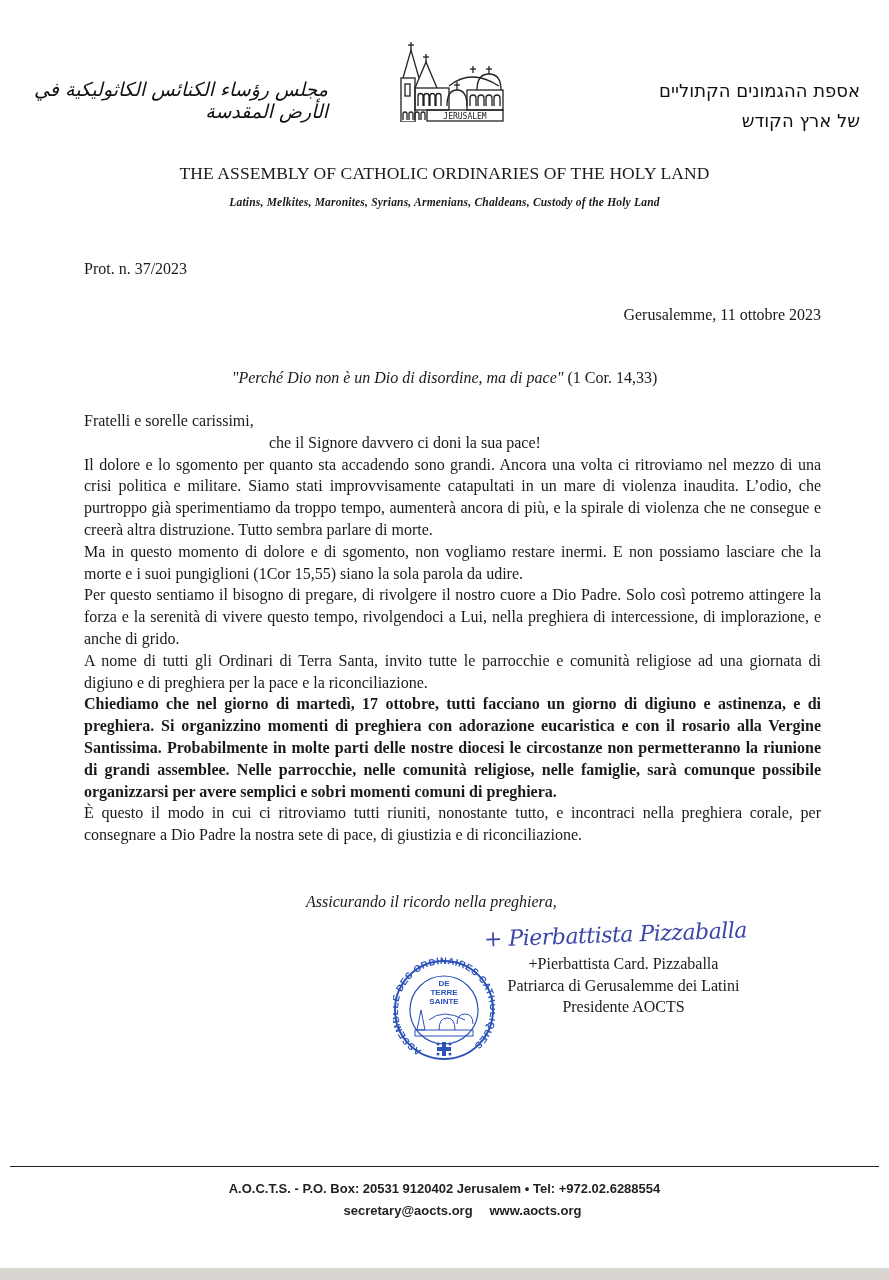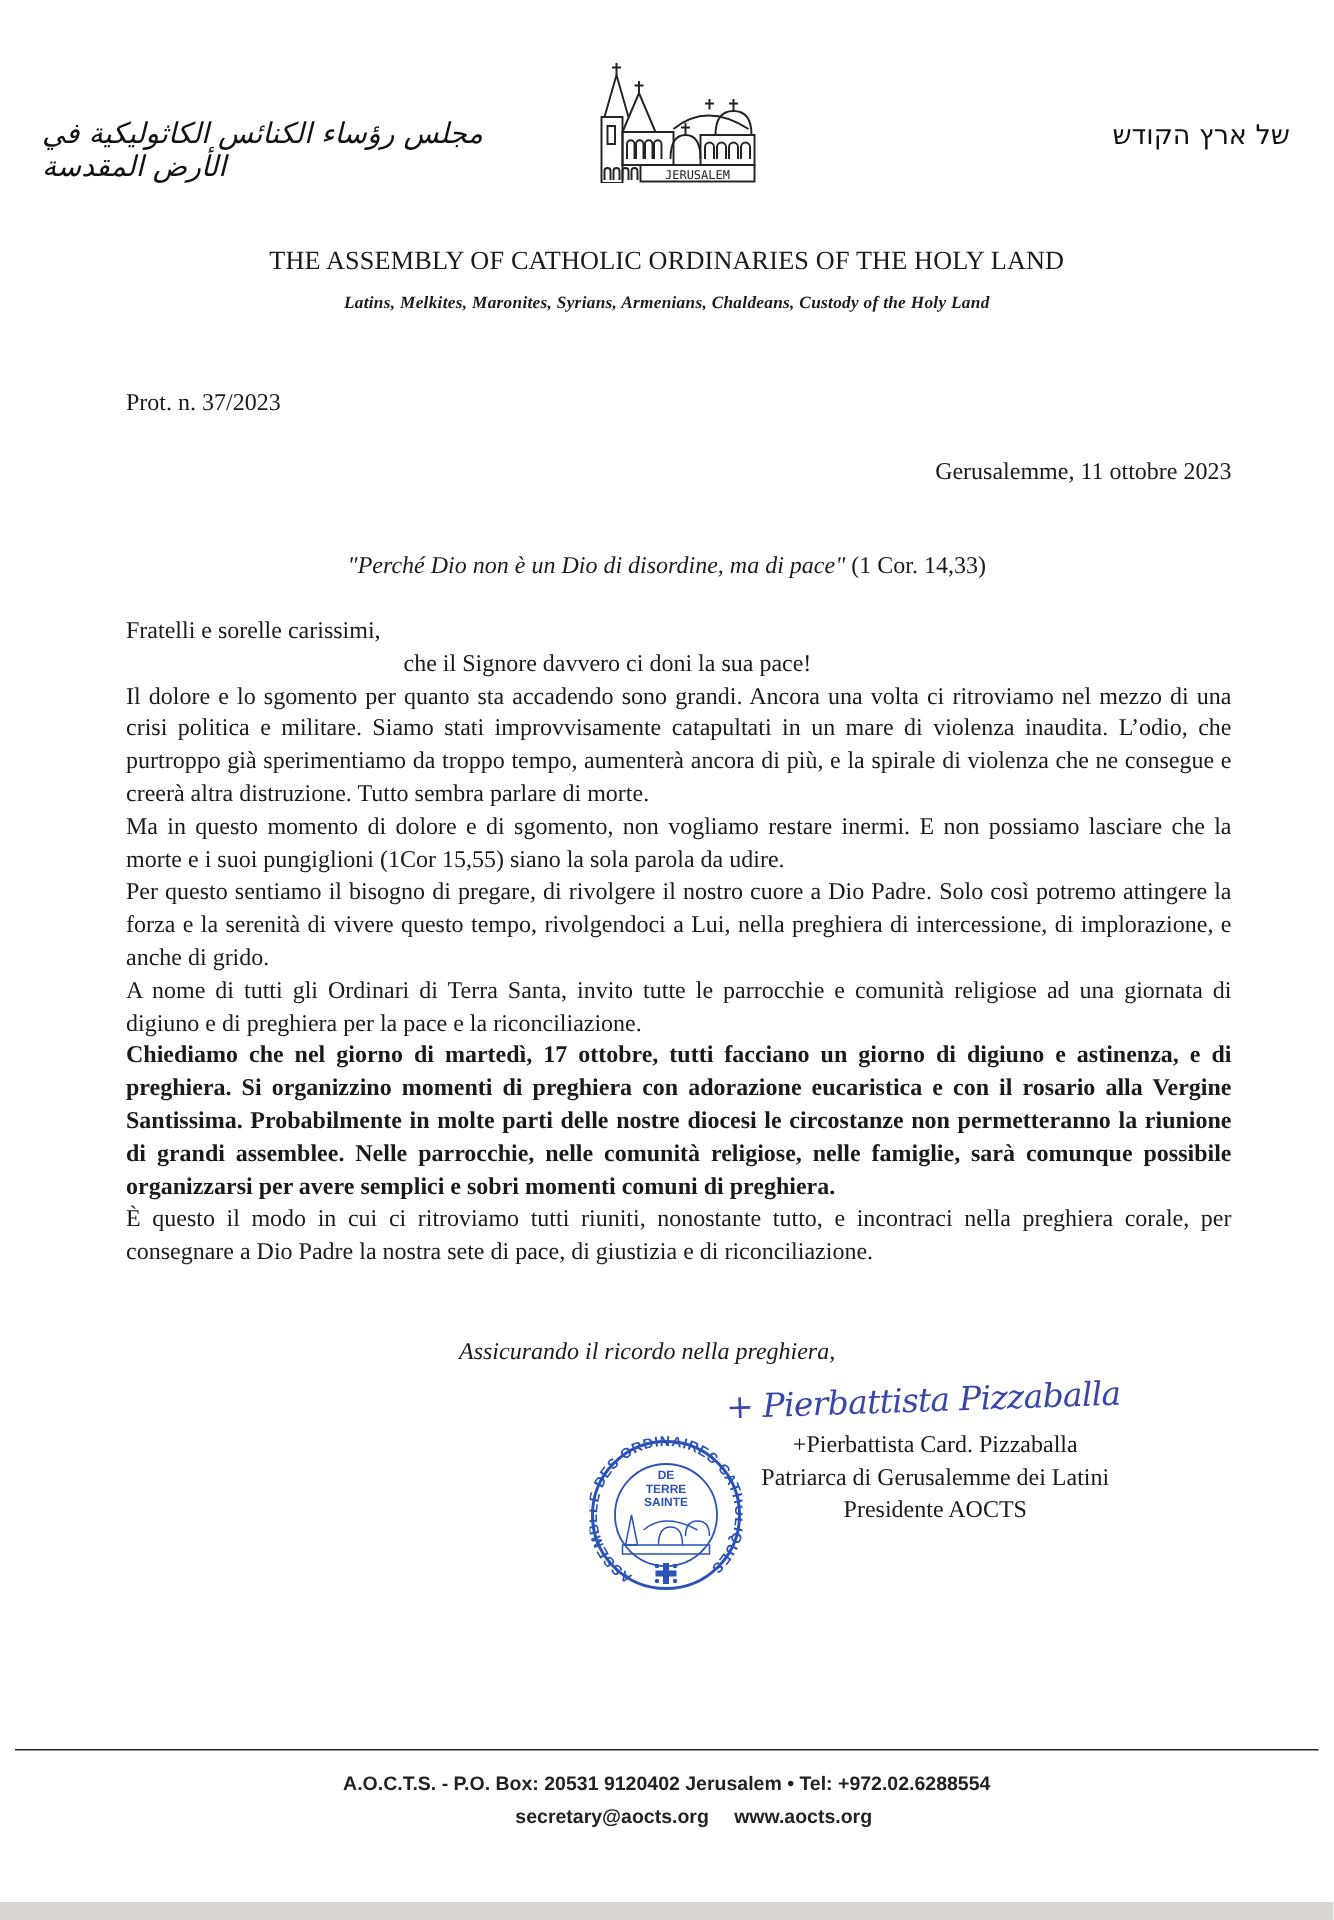--- a/index.html
+++ b/index.html
@@ -3,21 +3,21 @@
 <meta charset="utf-8">
 <style>
   html, body { margin: 0; padding: 0; }
   body {
     width: 889px; height: 1280px; background: #ffffff; position: relative; overflow: hidden;
     font-family: "Liberation Serif", serif; color: #1a1a1a;
   }
   .abs { position: absolute; }
   
   .arabic {
-    left: 28px; top: 78px; width: 300px; text-align: left;
+    left: 28px; top: 78px; width: 300px; text-align: right;
     font-family: "DejaVu Sans", sans-serif; font-size: 19px; font-style: italic;
     direction: rtl; letter-spacing: -1px; color: #111;
   }
   .hebrew {
     left: 560px; top: 76px; width: 300px;
     font-family: "DejaVu Sans", sans-serif; font-size: 18px; color: #111;
     direction: rtl; text-align: right; line-height: 30px;
   }
   .logo { left: 393px; top: 40px; width: 118px; height: 82px; }
   .assembly-title {
@@ -95,20 +95,21 @@
     <path d="M84 50 Q84 34 96 34 Q108 34 108 50"></path>
     <rect x="74" y="50" width="36" height="20"></rect>
     <path d="M77 66 v-8 a3 3 0 0 1 6 0 v8 M85 66 v-8 a3 3 0 0 1 6 0 v8 M93 66 v-8 a3 3 0 0 1 6 0 v8 M101 66 v-8 a3 3 0 0 1 6 0 v8"></path>
     <path d="M10 80 v-6 a2 2 0 0 1 4 0 v6 M16 80 v-6 a2 2 0 0 1 4 0 v6 M22 80 v-6 a2 2 0 0 1 4 0 v6 M28 80 v-6 a2 2 0 0 1 4 0 v6"></path>
     <rect x="34" y="70" width="76" height="11"></rect>
     <text x="72" y="79" text-anchor="middle" font-size="8" font-family="DejaVu Sans Mono, monospace" fill="#222" stroke="none">JERUSALEM</text>
   </svg>
 </div>
 
 <div class="abs hebrew">
+  <div>אספת ההגמונים הקתוליים</div>
   <div>של ארץ הקודש</div>
 </div>
 
 <div class="abs assembly-title">THE ASSEMBLY OF CATHOLIC ORDINARIES OF THE HOLY LAND</div>
 <div class="abs assembly-sub">Latins, Melkites, Maronites, Syrians, Armenians, Chaldeans, Custody of the Holy Land</div>
 
 <div class="abs prot">Prot. n. 37/2023</div>
 <div class="abs date">Gerusalemme, 11 ottobre 2023</div>
 <div class="abs quote">
   <span class="it">"Perché Dio non è un Dio di disordine, ma di pace"</span><span> (1 Cor. 14,33)</span>

